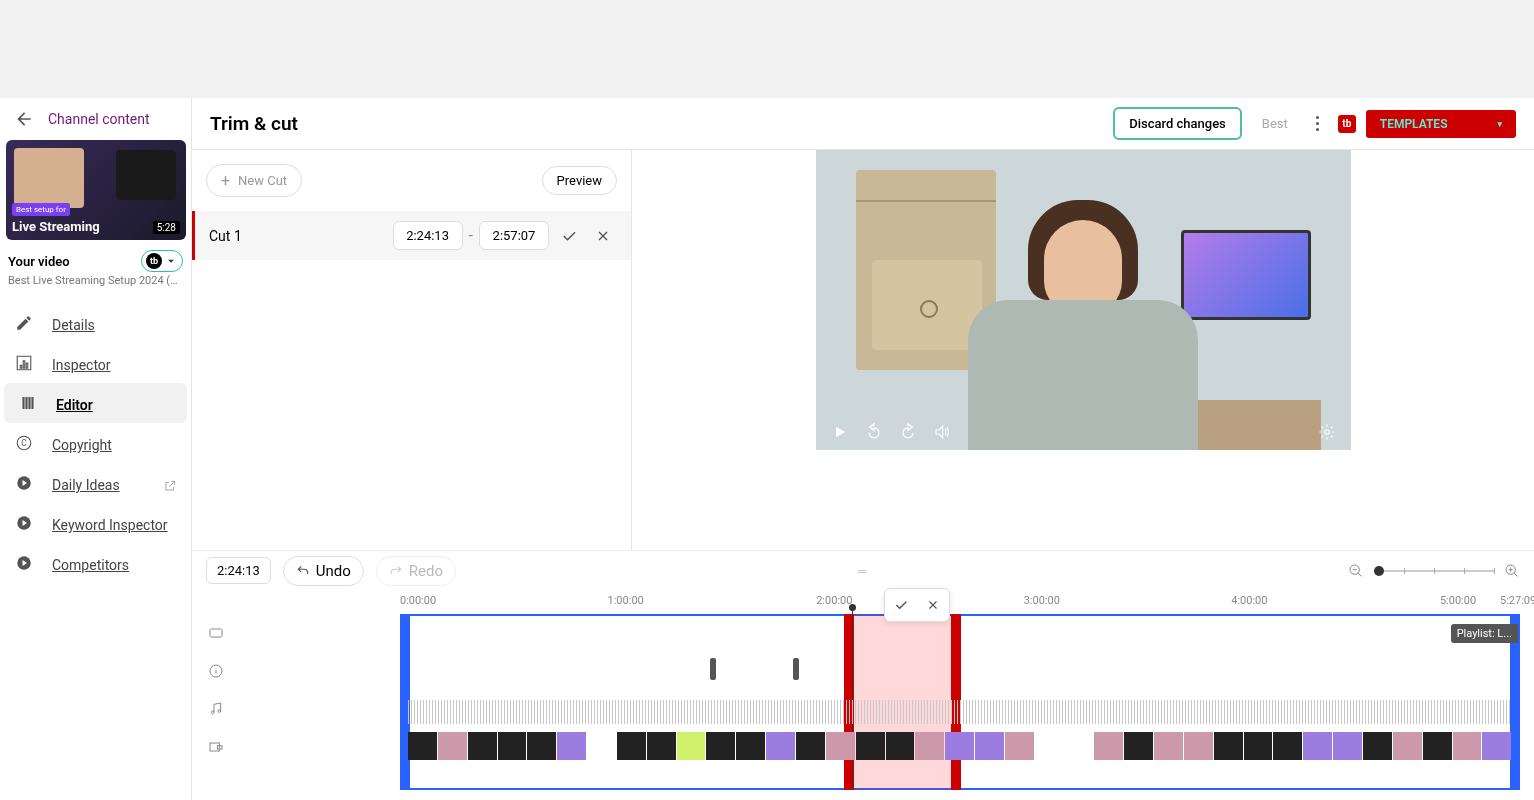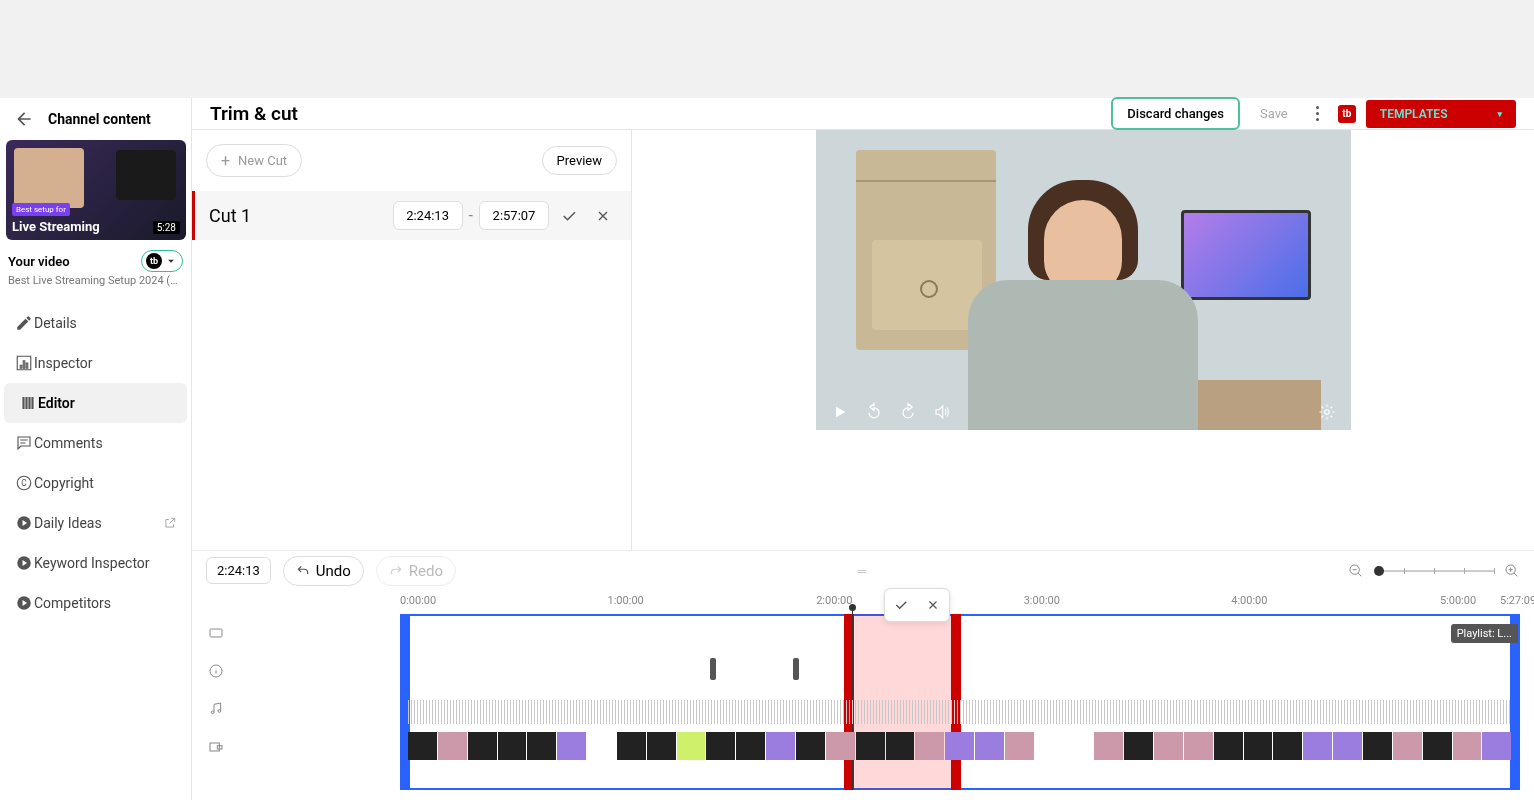--- a/index.html
+++ b/index.html
@@ -1,58 +1,58 @@
 <!DOCTYPE html>
 <html><head>
 <meta charset="utf-8">
 <style>
 * { margin: 0; padding: 0; box-sizing: border-box; font-family: Roboto, Arial, sans-serif; }
 body { background: #f1f1f1; width: 1534px; height: 800px; overflow: hidden; }
 .app { position: absolute; top: 98px; left: 0; right: 0; bottom: 0; background: #fff; display: flex; }
 .sidebar { width: 192px; border-right: 1px solid #e5e5e5; display: flex; flex-direction: column; }
 .sb-header { display: flex; align-items: center; gap: 14px; padding: 10px 14px; height: 42px; }
 .back-arrow { width: 20px; height: 20px; display:flex; align-items:center; justify-content:center; cursor:pointer; }
-.sb-title { font-size: 14px; font-weight: 700; color: #000000; }
+.sb-title { font-size: 14px; font-weight: 400; color: #701a75; }
 .thumb-wrap { padding: 0 6px; position: relative; }
 .thumb { width: 180px; height: 100px; border-radius: 6px; background: linear-gradient(135deg,#3a2a5a,#1a1a2a); position: relative; overflow:hidden; }
 .thumb .badge { position:absolute; left:6px; bottom:24px; background:#7b3ff2; color:#fff; font-size:8px; padding:2px 4px; border-radius:2px;}
 .thumb .tx { position:absolute; left:6px; bottom:6px; color:#fff; font-weight:700; font-size:13px;}
 .thumb .dur { position:absolute; right:6px; bottom:6px; background:#000; color:#fff; font-size:10px; padding:1px 4px; border-radius:2px;}
 .yv-row { display:flex; align-items:center; justify-content:space-between; padding: 10px 8px 2px; }
 .yv-label { font-size:13px; font-weight:600; }
 .tb-pill { display:flex; align-items:center; border:1px solid #2fc0a0; border-radius:12px; padding:2px 4px; gap:2px;}
 .tb-dot { width:16px; height:16px; border-radius:50%; background:#000; display:flex; align-items:center; justify-content:center; color:#fff; font-size:9px; font-weight:700;}
 .chev { width:14px; height:14px; }
 .yv-sub { font-size:11px; color:#777; padding: 0 8px 10px; white-space:nowrap; overflow:hidden; text-overflow:ellipsis;}
 .nav { display:flex; flex-direction:column; padding-top:6px;}
-.nav-item { display:flex; align-items:center; padding:10px 14px; font-size:14px; color:#444; cursor:pointer;}
+.nav-item { display:flex; align-items:flex-end; gap:18px; padding:10px 14px; font-size:14px; color:#444; cursor:pointer;text-decoration:underline;}
 .nav-item.active { background:#f1f1f1; font-weight:600; color:#000; border-radius:6px; margin:0 4px;}
 .nav-item .ico { width:20px; height:20px; display:flex; align-items:center; justify-content:center; color:#555;}
 .ext-ico { margin-left:auto; color:#999; }
 
 .main { flex:1; display:flex; flex-direction:column; }
-.topbar { height:32px; display:flex; align-items:center; padding:0 18px; border-bottom:1px solid #e5e5e5;}
+.topbar { height:52px; display:flex; align-items:center; padding:0 18px; border-bottom:1px solid #e5e5e5;}
 .page-title { font-size:19px; font-weight:600; }
 .tb-right { margin-left:auto; display:flex; align-items:center; gap:10px;}
 .btn-discard { border:2px solid #4bc09a; background:#fff; border-radius:6px; padding:7px 14px; font-size:13px; font-weight:500; cursor:pointer;}
 .btn-save { border:none; background:transparent; color:#aaa; font-size:13px; padding:7px 10px;}
 .kebab { width:20px; display:flex; flex-direction:column; align-items:center; gap:3px; cursor:pointer;}
 .kebab span{width:3px;height:3px;background:#555;border-radius:50%;}
 .tb-logo { width:18px; height:18px; background:#cc0000; border-radius:3px; display:flex; align-items:center; justify-content:center; color:#fff; font-size:10px; font-weight:700;}
 .btn-templates { background:#cc0000; color:#5eead4; border:none; border-radius:3px; padding:7px 14px; font-size:12px; font-weight:600; display:flex; align-items:center; gap:50px; cursor:pointer;}
 .btn-templates .dd { font-size:9px;}
 
 .workrow { flex:1; display:flex; }
 .cuts-panel { width:440px; border-right:1px solid #e5e5e5; }
 .cuts-head { display:flex; align-items:center; padding:14px; gap:10px;}
 .newcut { display:flex; align-items:center; gap:8px; border:1px solid #ddd; border-radius:18px; padding:6px 14px; color:#999; font-size:13px;}
 .newcut .plus{font-size:16px;}
 .preview-btn { margin-left:auto; border:1px solid #ddd; border-radius:16px; padding:6px 14px; font-size:13px; cursor:pointer; background:#fff;}
 .cut-row { display:flex; align-items:center; padding:10px 14px; background:#f6f6f6; border-left:3px solid #cc0000; gap:10px;}
-.cut-label { font-size:18px; }
+.cut-label { font-size:14px; }
 .time-in { border:1px solid #ddd; border-radius:6px; padding:6px 10px; font-size:13px; background:#fff; width:70px; text-align:center;}
 .dash{color:#888;}
 .ck, .xx { width:28px; height:28px; display:flex; align-items:center; justify-content:center; cursor:pointer; color:#555;}
 .player-area { flex:1; display:flex; justify-content:center; align-items:flex-start; padding:0; position:relative; }
 .player { width:535px; height:300px; background:#9fb0b8; position:relative; border-radius:2px; overflow:hidden;}
 .scene { position:absolute; inset:0; }
 .wall { position:absolute; inset:0; background:#cdd6d8;}
 .shelf { position:absolute; left:40px; top:20px; width:140px; height:200px; background:#c9b896; border-radius:4px;}
 .shelf::before{content:'';position:absolute;top:30px;left:0;right:0;height:2px;background:#a89676;}
 .box { position:absolute; left:56px; top:110px; width:110px; height:90px; background:#d4c4a0; border-radius:4px;}
@@ -154,29 +154,20 @@
             <svg width="18" height="18" viewBox="0 0 24 24">
               <path d="M4 4h16v16H4z" fill="currentColor"></path>
               <path d="M4 4v16M8 4v16M12 4v16M16 4v16M20 4v16" stroke="#fff" stroke-width="1"></path>
             </svg>
           </div>
           <span>Editor</span>
         </div>
       <div class="nav-item">
           <div class="ico">
             <svg width="18" height="18" viewBox="0 0 24 24">
-              <path d="M4 4h16v12H8l-4 4V4z" fill="none" stroke="currentColor" stroke-width="1.5"></path>
-              <path d="M7 8h10M7 12h7" stroke="currentColor" stroke-width="1.5"></path>
-            </svg>
-          </div>
-          <span>Comments</span>
-        </div>
-      <div class="nav-item">
-          <div class="ico">
-            <svg width="18" height="18" viewBox="0 0 24 24">
               <circle cx="12" cy="12" r="9" fill="none" stroke="currentColor" stroke-width="1.5"></circle>
               <text x="12" y="16" text-anchor="middle" font-size="11" fill="currentColor">C</text>
             </svg>
           </div>
           <span>Copyright</span>
         </div>
       <div class="nav-item">
           <div class="ico">
             <svg width="18" height="18" viewBox="0 0 24 24">
               <circle cx="12" cy="12" r="9" fill="#555"></circle>
@@ -209,21 +200,21 @@
           <span>Competitors</span>
         </div>
     </div>
   </div>
 
   <div class="main">
     <div class="topbar">
       <div class="page-title">Trim &amp; cut</div>
       <div class="tb-right">
         <button class="btn-discard">Discard changes</button>
-        <button class="btn-save">Save</button>
+        <button class="btn-save">Best</button>
         <div class="kebab">
             <span></span>
             <span></span>
             <span></span>
           </div>
         <div class="tb-logo">tb</div>
         <button class="btn-templates">
             <span>TEMPLATES</span>
             <span class="dd">▾</span>
           </button>

